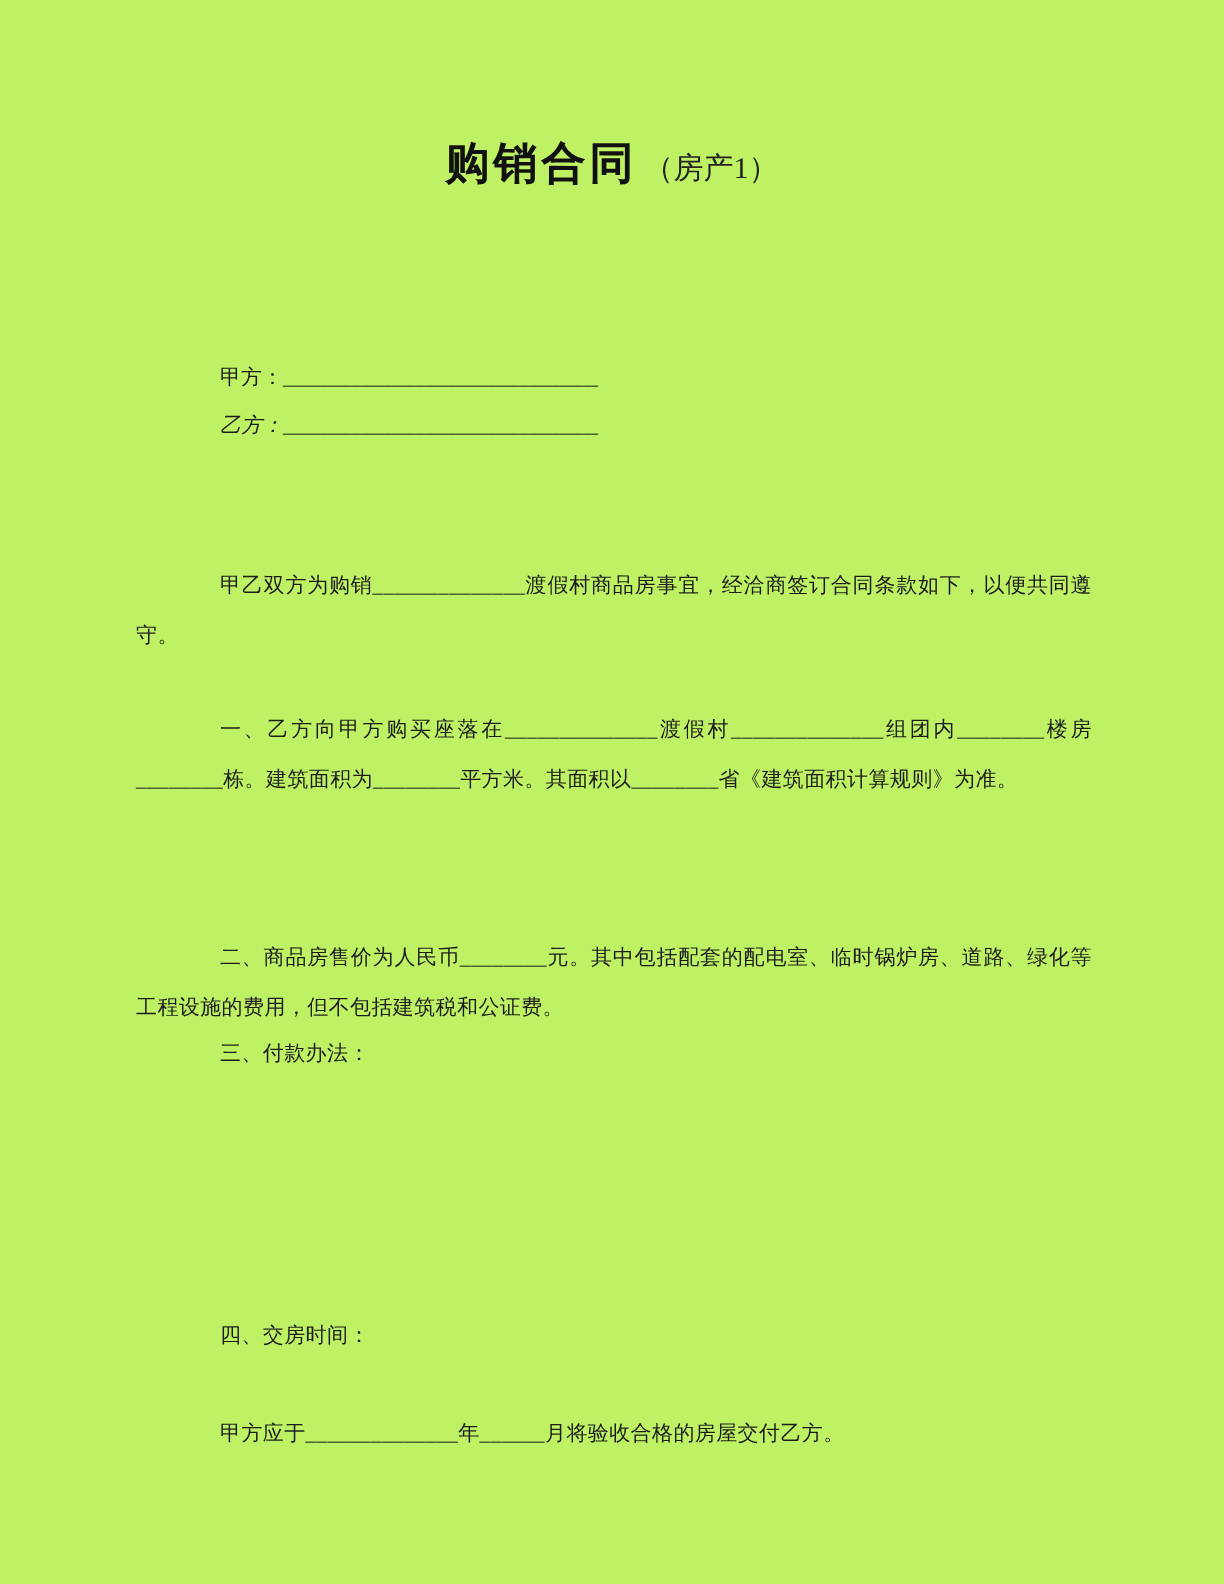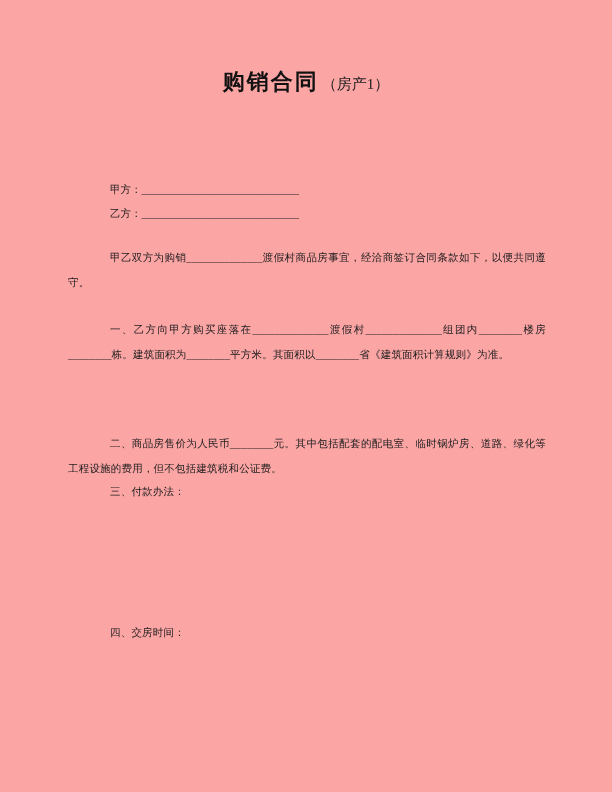--- a/index.html
+++ b/index.html
@@ -4,21 +4,21 @@
 <style>
   html, body {
     margin: 0;
     padding: 0;
     background: #ffffff;
   }
   .page {
     position: relative;
     width: 612px;
     height: 792px;
-    background: #fca5a5;
+    background: #bef264;
     overflow: hidden;
     font-family: "Liberation Serif", "DejaVu Serif", serif;
     color: #1c1c1c;
   }
   .doc-title {
     position: absolute;
     top: 68px;
     left: 0;
     width: 100%;
     text-align: center;
@@ -39,33 +39,33 @@
   }
   .para {
     position: absolute;
     left: 68px;
     width: 478px;
     font-size: 10.5px;
     line-height: 24.5px;
     text-align: justify;
     letter-spacing: 0.2px;
   }
-  .indent { text-indent: 42px; }
+  .indent { text-indent: 42px; margin-top: 36px; }
   .party-row {
     position: absolute;
     left: 110px;
     font-size: 10.5px;
     line-height: 24.5px;
     white-space: nowrap;
   }
   .party-row .blank {
     letter-spacing: 0;
   }
   .party-a { top: 178px; }
-  .party-b { top: 202px; }
+  .party-b { top: 202px; font-style: italic; }
   .p-intro   { top: 246px; }
   .p-one     { top: 318px; }
   .p-two     { top: 432px; }
   .p-three-h { top: 480px; }
   .p-pay     { top: 531px; }
   .p-four-h  { top: 621px; }
   .p-deliver { top: 670px; }
 </style>
 </head>
 <body>
@@ -88,14 +88,15 @@
 
   <div class="para indent p-one">一、乙方向甲方购买座落在______________渡假村______________组团内________楼房________栋。建筑面积为________平方米。其面积以________省《建筑面积计算规则》为准。</div>
 
   <div class="para indent p-two">二、商品房售价为人民币________元。其中包括配套的配电室、临时锅炉房、道路、绿化等工程设施的费用，但不包括建筑税和公证费。</div>
 
   <div class="para indent p-three-h">三、付款办法：</div>
 
 
   <div class="para indent p-four-h">四、交房时间：</div>
 
+  <div class="para indent p-deliver">甲方应于______________年______月将验收合格的房屋交付乙方。</div>
 
 </div>
 
 </body></html>

